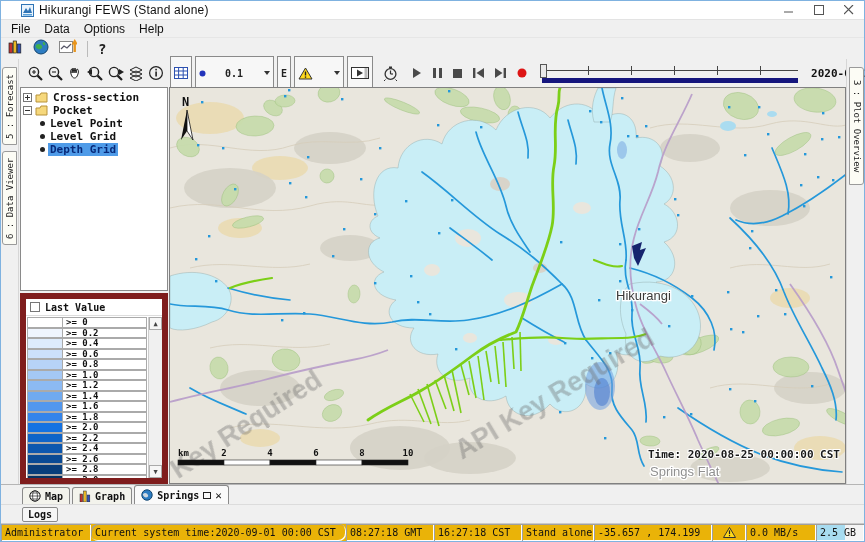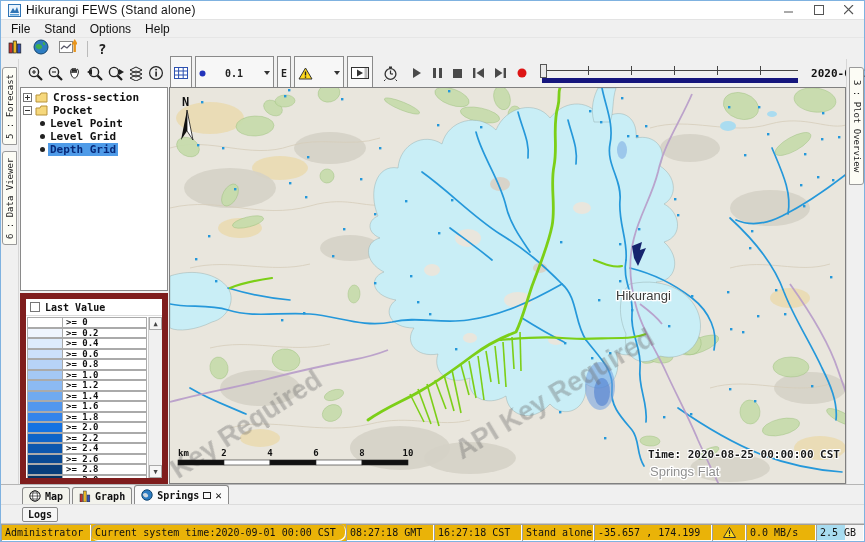--- a/index.html
+++ b/index.html
@@ -3,21 +3,21 @@
 <meta charset="utf-8">
 <style>
   * { margin:0; padding:0; box-sizing:border-box; }
   html,body { width:865px; height:542px; overflow:hidden; background:#fff;
               font-family:"Liberation Sans", sans-serif; }
   .window { width:865px; height:542px; border:1px solid #7fb2e0; display:flex;
             flex-direction:column; background:#f0f0f0; position:relative; }
 
   
   .titlebar { height:19px; background:#fff; display:flex; align-items:center;
-              padding-left:7px; font-size:12px; color:#111; border-bottom:1px solid #e3e3e3;}
+              padding-left:20px; font-size:12px; color:#111; border-bottom:1px solid #e3e3e3;}
   .title-text { margin-left:5px; letter-spacing:.2px; }
   .win-controls { margin-left:auto; display:flex; height:100%; }
   .win-btn { width:30px; display:flex; align-items:center; justify-content:center; color:#555; }
   .win-btn svg { display:block; }
 
   
   .menubar { height:17px; background:#f0f0f0; display:flex; align-items:center;
              font-size:12px; color:#111; padding-left:3px; }
   .menu-item { padding:0 7px; height:100%; display:flex; align-items:center; }
 
@@ -147,21 +147,21 @@
       <div class="win-btn">
         <svg width="10" height="10">
             <path d="M0,0 L9,9 M9,0 L0,9" stroke="#555" stroke-width="1.2"></path>
           </svg>
       </div>
     </div>
   </div>
 
   <div class="menubar">
     <div class="menu-item">File</div>
-    <div class="menu-item">Stand</div>
+    <div class="menu-item">Data</div>
     <div class="menu-item">Options</div>
     <div class="menu-item">Help</div>
   </div>
 
   <div class="toolbar1">
     <span>
       <svg width="16" height="15">
         <rect x="2" y="4" width="3.4" height="10" fill="#c03030" stroke="#222" stroke-width="0.7"></rect>
         <rect x="6.2" y="2" width="3.4" height="12" fill="#e9b823" stroke="#222" stroke-width="0.7"></rect>
         <rect x="10.4" y="5" width="3.4" height="9" fill="#2c4fc0" stroke="#222" stroke-width="0.7"></rect>

